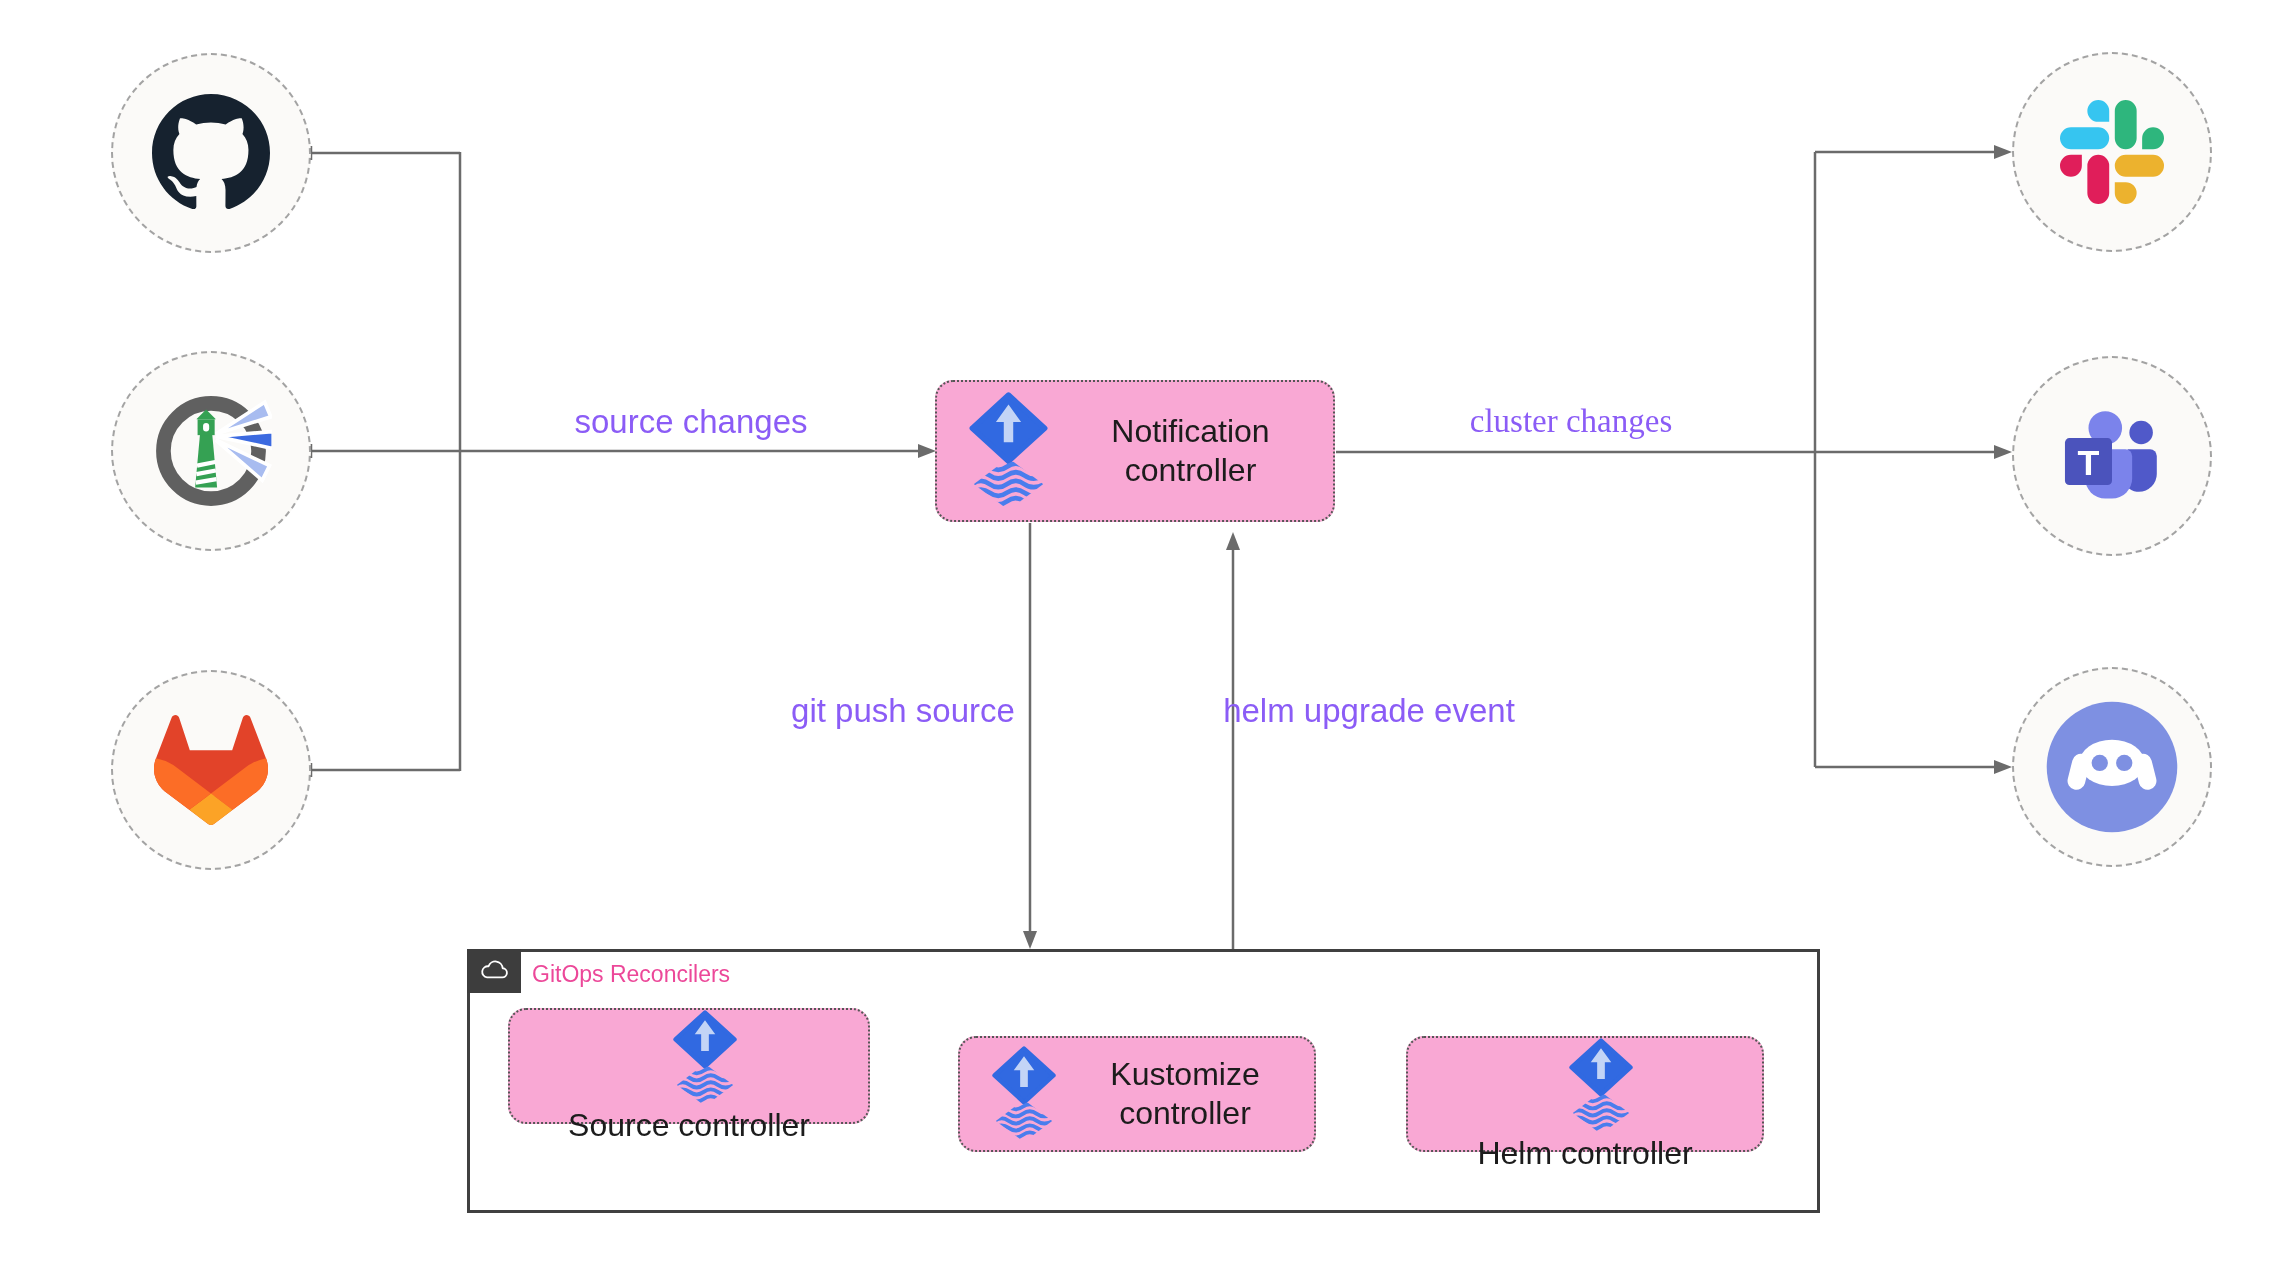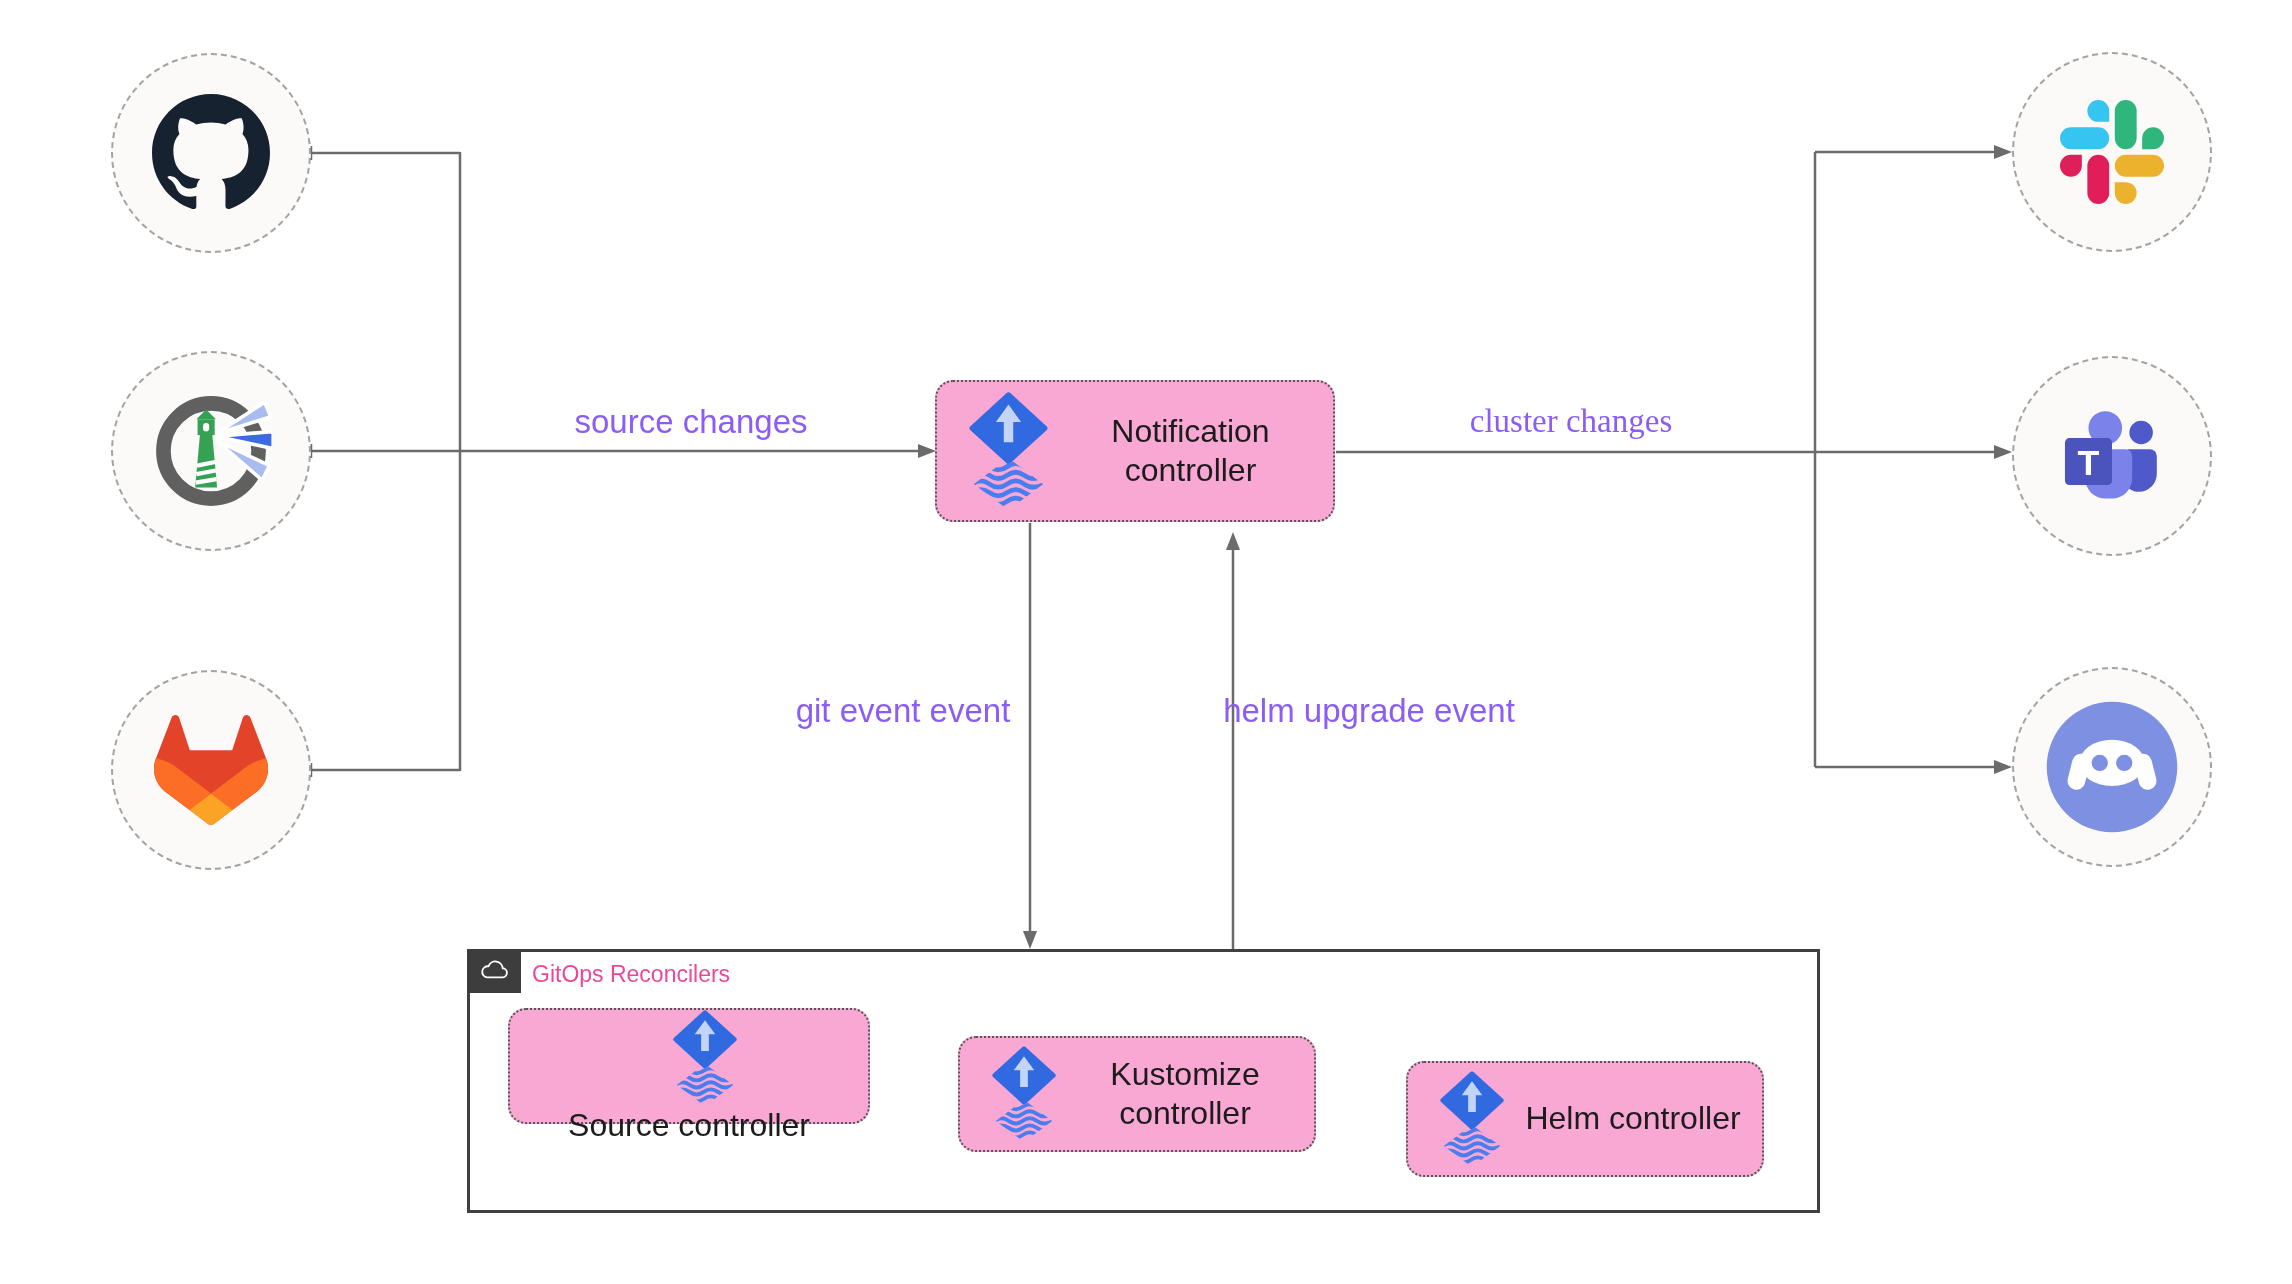--- a/index.html
+++ b/index.html
@@ -163,21 +163,21 @@
           <path d="M4 128 Q 15 120, 26 128 T 48 128 T 70 128 T 96 128"></path>
           <path d="M4 139 Q 15 131, 26 139 T 48 139 T 70 139 T 96 139"></path>
         </g>
       </svg>
     </span>
     <span class="ctrl-label">Notification controller</span>
   </div>
 
   <div class="edge-label" style="left:691px; top:403px;">source changes</div>
   <div class="edge-label" style="left:1571px; top:403px;font-family:Liberation Serif, serif;">cluster changes</div>
-  <div class="edge-label" style="left:903px; top:692px;">git event event</div>
+  <div class="edge-label" style="left:903px; top:692px;">git push source</div>
   <div class="edge-label" style="left:1344px; top:692px;margin-left:25px;">helm upgrade event</div>
 
   <div class="gitops-box">
     <div class="gitops-badge">
       <svg width="32" height="24" viewBox="0 0 30 22">
         <path d="M8.5 17 h14 a4.3 4.3 0 0 0 0.6 -8.6 6.8 6.8 0 0 0 -13.2 -1.8 A5 5 0 0 0 8.5 17 z" fill="none" stroke="#ffffff" stroke-width="1.7" stroke-linecap="round" stroke-linejoin="round"></path>
       </svg>
     </div>
     <div class="gitops-title">GitOps Reconcilers</div>
   </div>
@@ -219,21 +219,21 @@
           <path d="M4 106 Q 15 98, 26 106 T 48 106 T 70 106 T 96 106"></path>
           <path d="M4 117 Q 15 109, 26 117 T 48 117 T 70 117 T 96 117"></path>
           <path d="M4 128 Q 15 120, 26 128 T 48 128 T 70 128 T 96 128"></path>
           <path d="M4 139 Q 15 131, 26 139 T 48 139 T 70 139 T 96 139"></path>
         </g>
       </svg>
     </span>
     <span class="ctrl-label">Kustomize controller</span>
   </div>
 
-  <div class="ctrl-box" style="left:1406px; top:1061px; width:358px; height:116px;">
+  <div class="ctrl-box" style="left:1406px; top:1036px; width:358px; height:116px;flex-direction:column;">
     <span class="flux-wrap">
       <svg width="64" height="96" viewBox="0 0 100 150">
         <defs>
             <clipPath id="fluxclip4">
               <path d="M50 84 L94 117 L50 150 L6 117 Z"></path>
             </clipPath>
           </defs>
         <path d="M50 4 L96 46 L50 88 L4 46 Z" fill="#3169e1" stroke="#3169e1" stroke-width="7" stroke-linejoin="round"></path>
         <polygon points="50,16 66,38 56,38 56,64 44,64 44,38 34,38" fill="#c3d4f6"></polygon>
         <g clip-path="url(#fluxclip4)" stroke="#4a7ded" stroke-width="6" fill="none" stroke-linecap="round">

